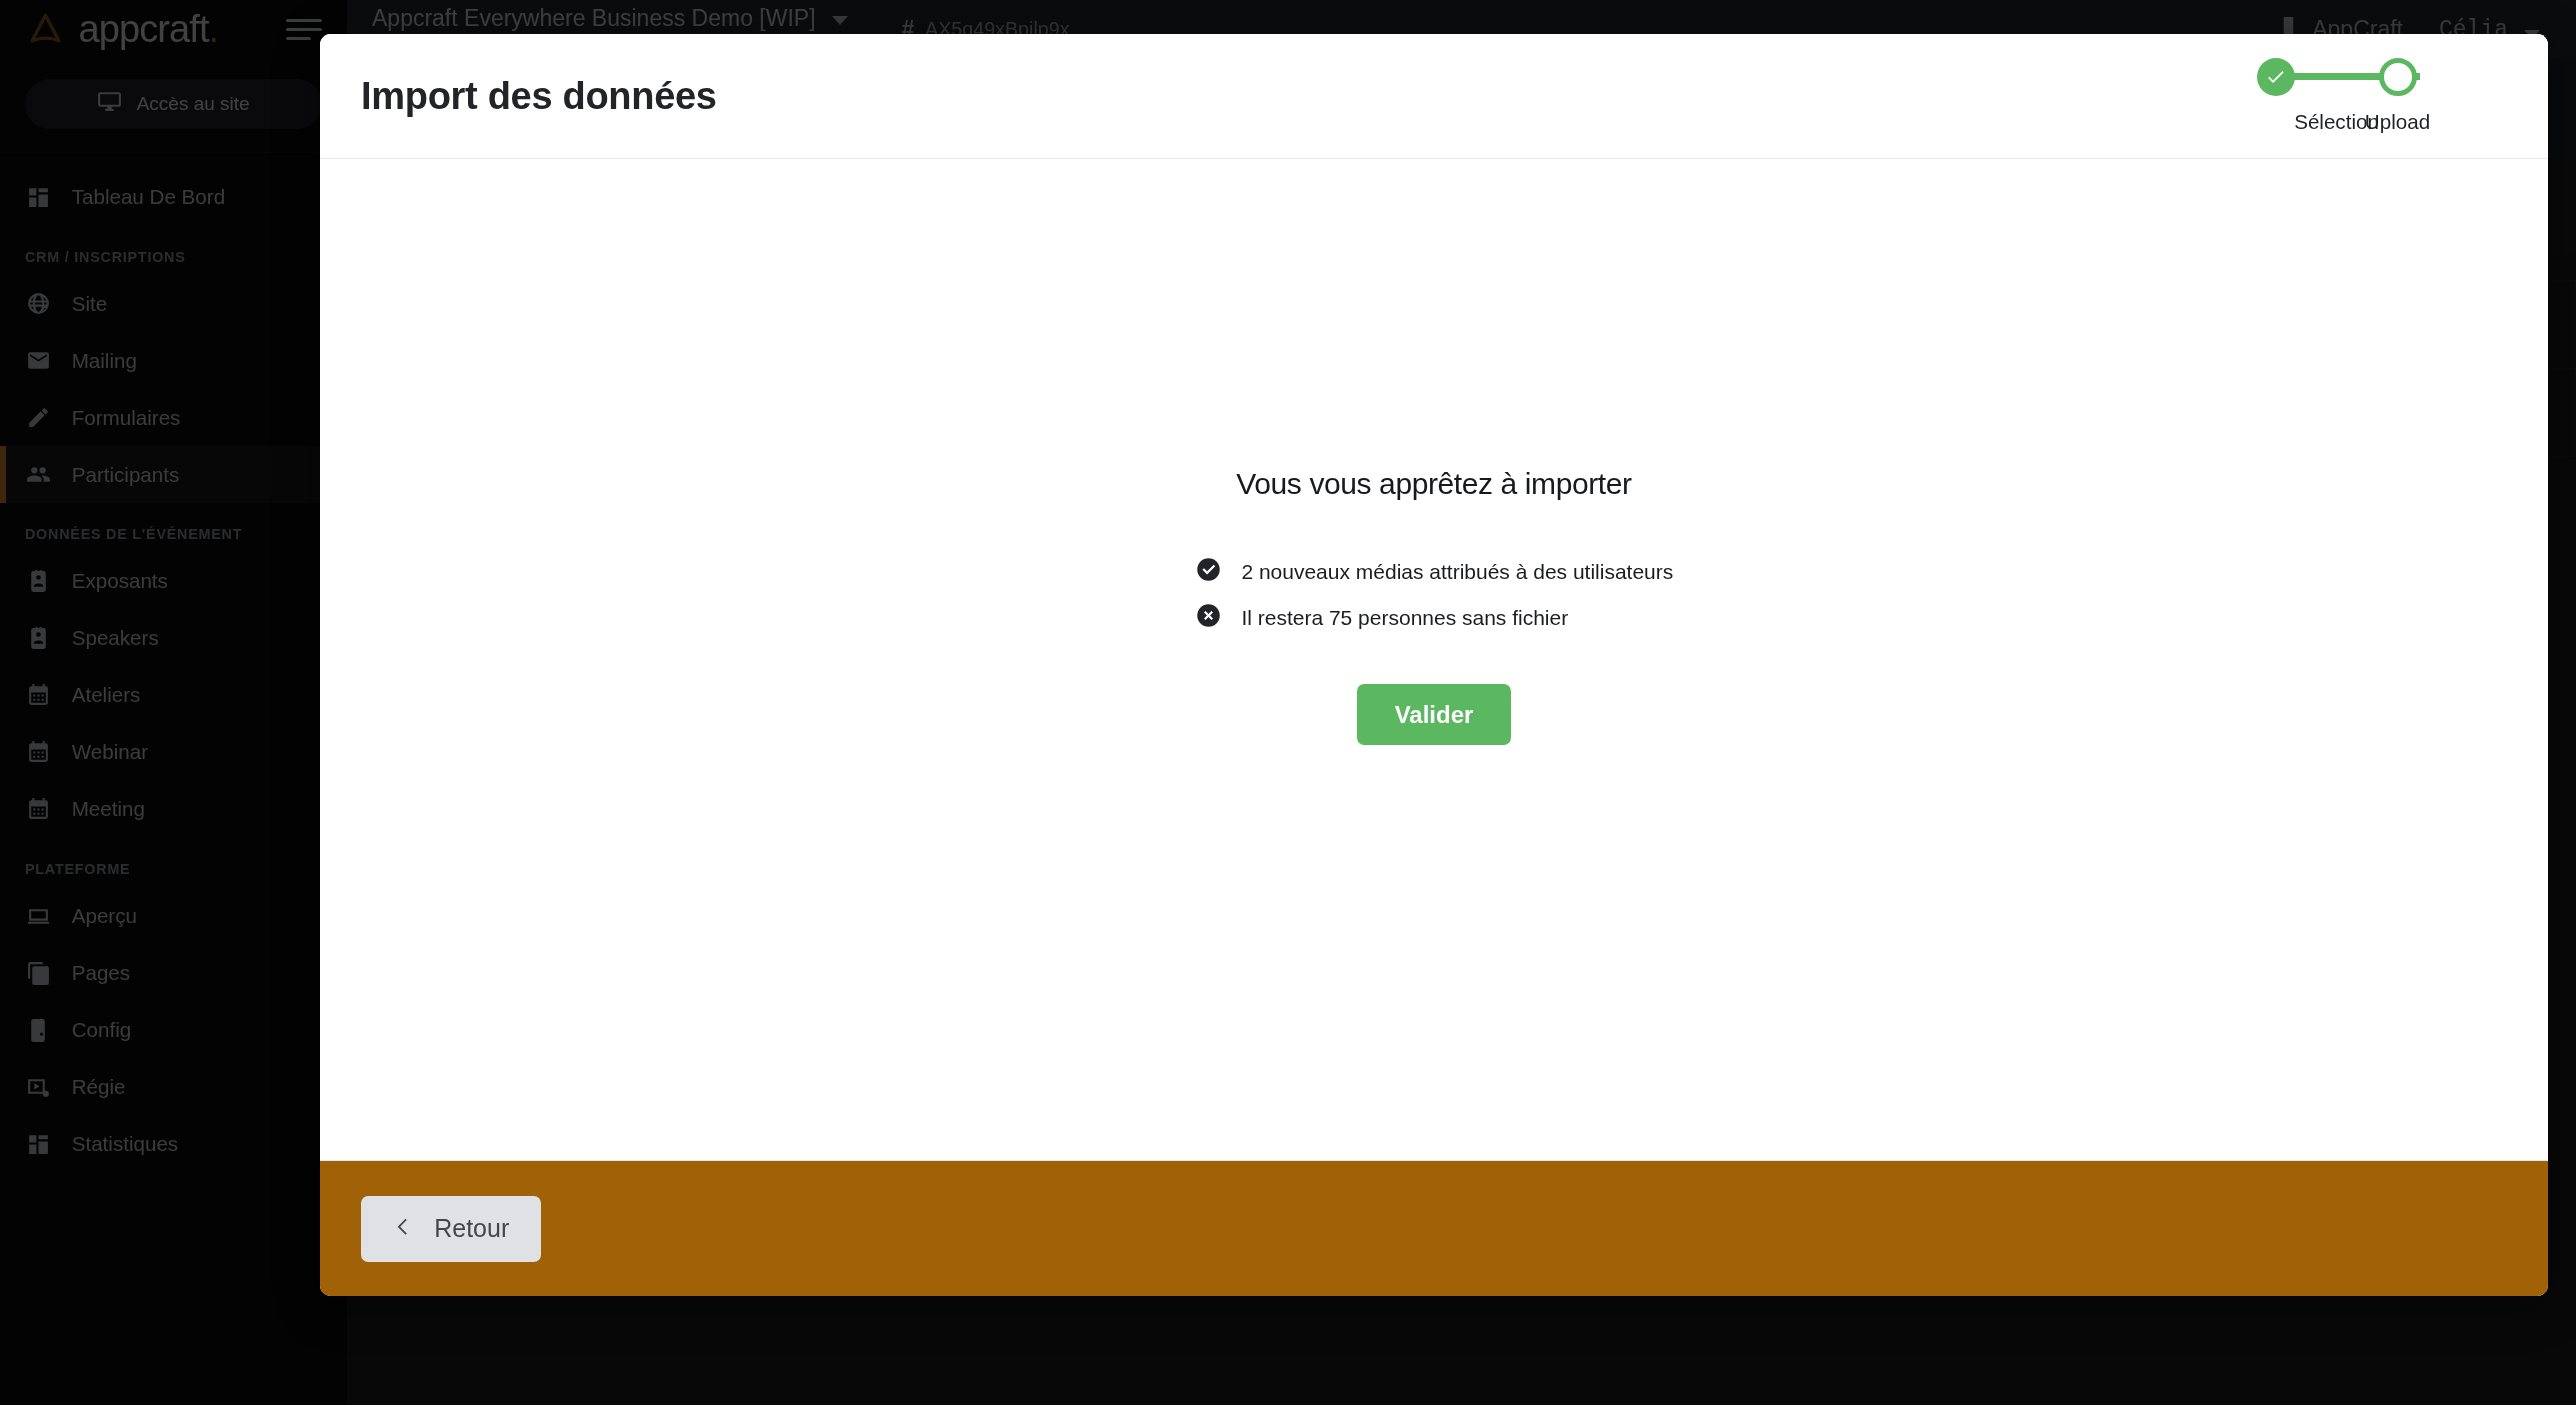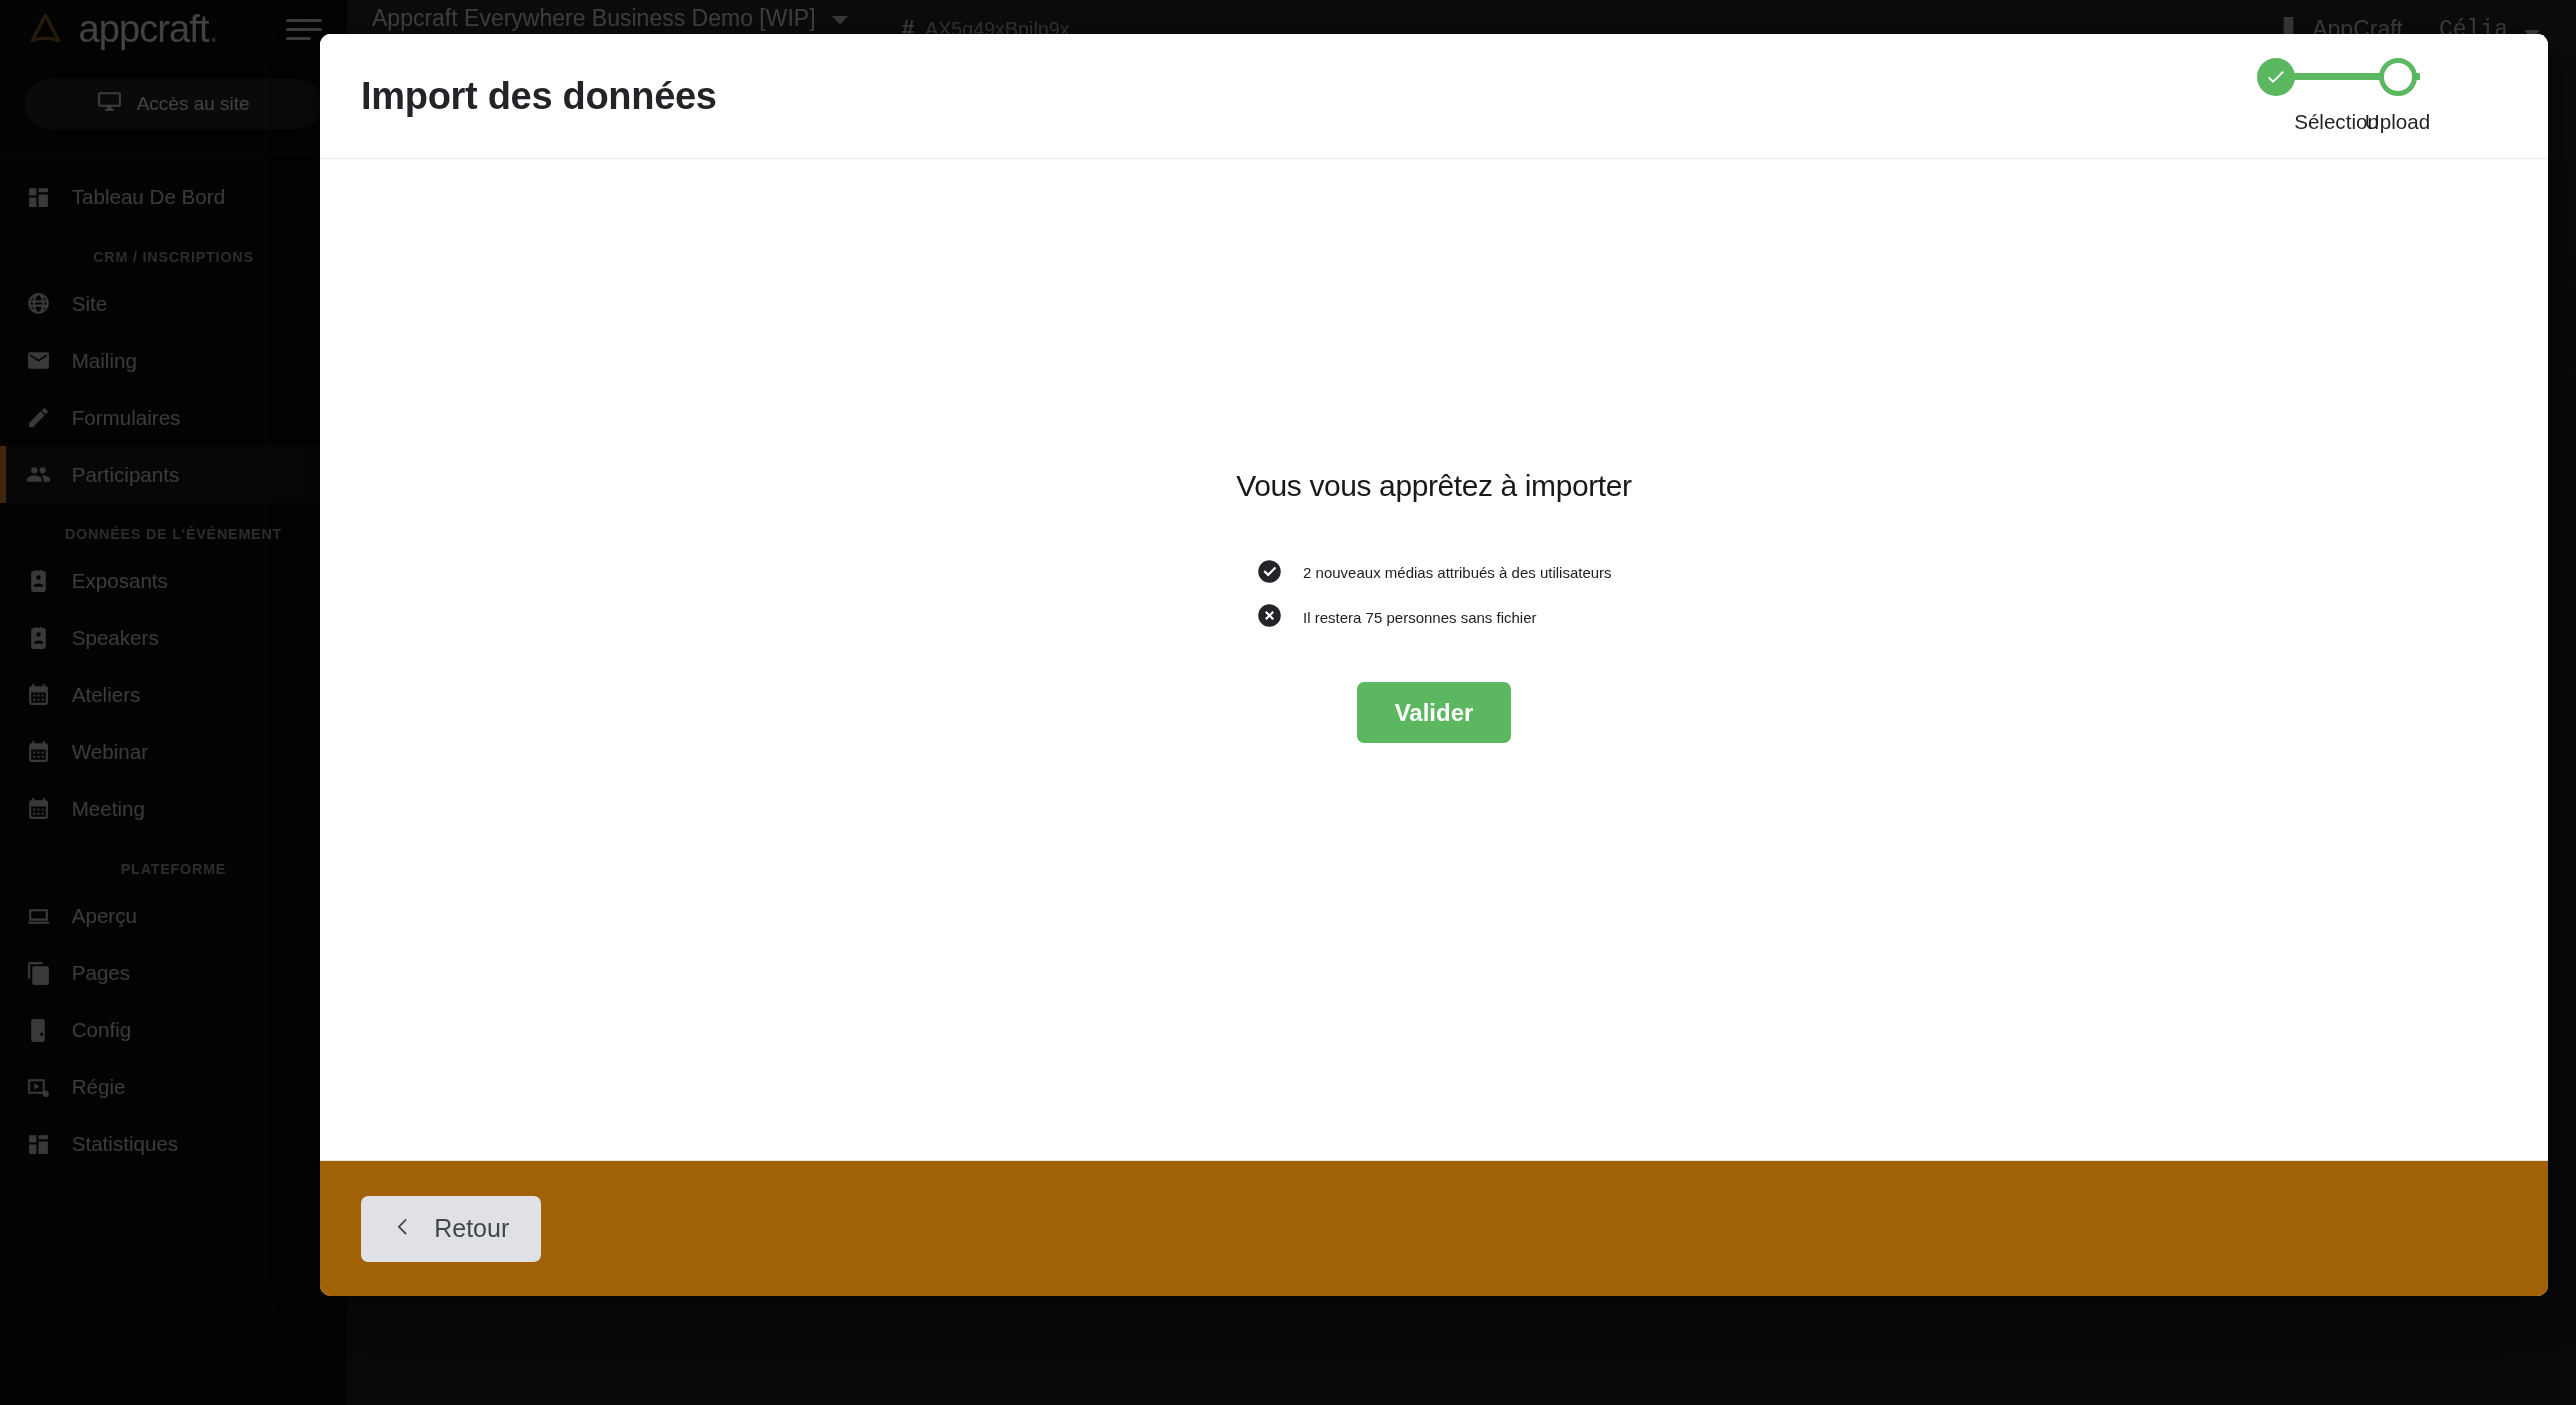--- a/index.html
+++ b/index.html
@@ -9,21 +9,21 @@
     font-family: "Liberation Sans", sans-serif;
     background: #ffffff;
   }
 
   
   #app-root { position: absolute; inset: 0; background: #1f2023; }
 
   
   #sidebar {
     position: absolute; left: 0; top: 0; width: 347px; height: 1405px;
-    background: #0d0e10; color: #e9eaec; text-align: center;
+    background: #0d0e10; color: #e9eaec;
   }
   .brand { height: 59px; display: flex; align-items: center; padding: 0 25px; gap: 12.5px; }
   .brand-logo { width: 41px; height: 41px; position: relative; flex: none; }
   .brand-word { font-size: 38px; letter-spacing: -0.9px; color: #e9eaec; font-weight: 300; }
   .brand-dot { color: #b07a2a; }
   .hamburger { margin-left: auto; display: flex; flex-direction: column; gap: 5.4px; width: 36px; }
   .hamburger i { display:block; height: 3.6px; background: #d8d9dc; border-radius: 1.8px; }
   .hamburger i:nth-child(1){width:36px}
   .hamburger i:nth-child(2){width:36px}
   .hamburger i:nth-child(3){width:25px}
@@ -143,21 +143,21 @@
   .dot-done { width: 38px; height: 38px; border-radius: 50%; background: #5cb860;
     display: flex; align-items: center; justify-content: center; }
   .dot-done svg { width: 21.5px; height: 21.5px; fill: #fff; }
   .dot-open { width: 38px; height: 38px; border-radius: 50%; background: #fff; border: 5.4px solid #5cb860; }
   .step-line { width: 129px; height: 7.2px; background: #5cb860; margin: 0 -3.6px; }
 
   .modal-body { flex: 1; background: #fff; display: flex; flex-direction: column;
     align-items: center; justify-content: center; padding-bottom: 107px; }
   .body-title { font-size: 30px; font-weight: 400; color: #17191d; letter-spacing: -0.4px; }
   .summary { margin-top: 55px; display: flex; flex-direction: column; gap: 14.3px; }
-  .summary-row { display: flex; align-items: center; gap: 19.7px; font-size: 15px; color: #1b1d21; }
+  .summary-row { display: flex; align-items: center; gap: 19.7px; font-size: 21px; color: #1b1d21; }
   .summary-row svg { width: 27px; height: 27px; flex: none; fill: #222428; }
   .validate-btn {
     margin-top: 50px; align-self: center; background: #5cb860; color: #fff;
     border: none; border-radius: 7.2px; padding: 0 38px; height: 61px;
     font-family: "Liberation Sans", sans-serif; font-size: 24px; font-weight: 700; cursor: pointer;
   }
 
   .modal-foot {
     height: 136px; flex: none; background: #a16207; border-top: 0.9px solid #e2e5e9;
     display: flex; align-items: center; padding: 8px 41px;

